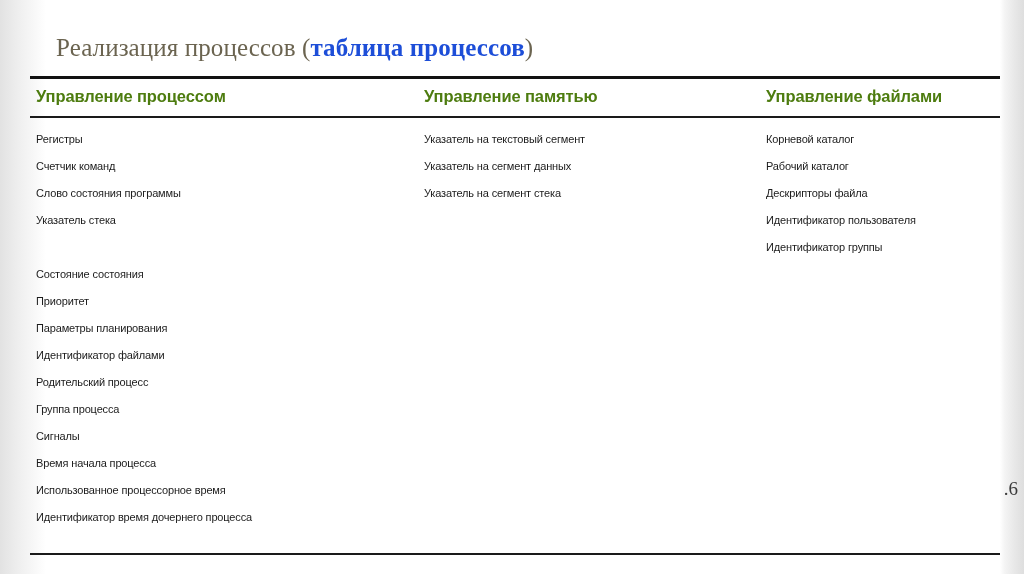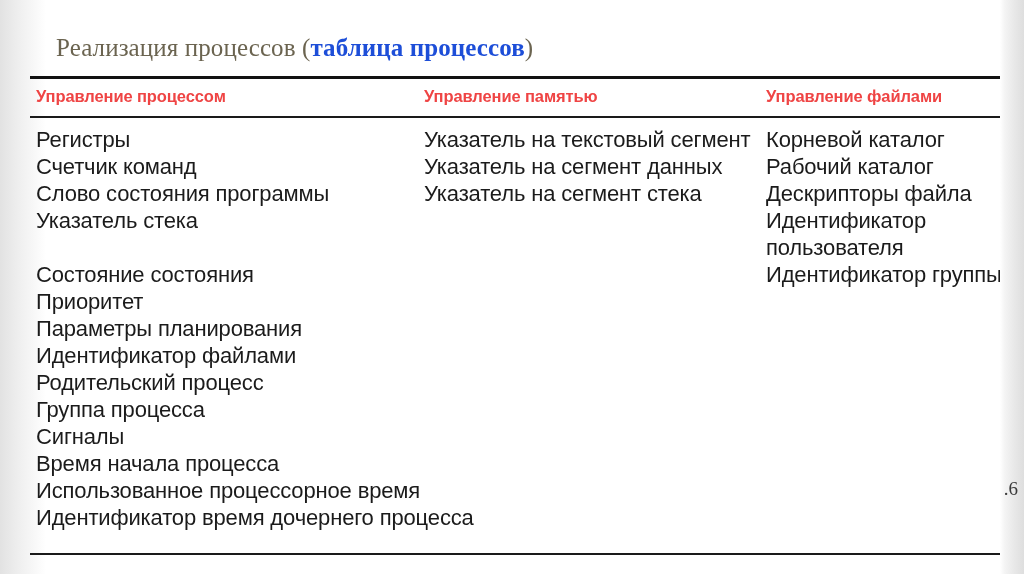--- a/index.html
+++ b/index.html
@@ -95,34 +95,34 @@
   #col-1 { left: 6px;   width: 390px; }
   #col-2 { left: 394px; width: 340px; }
   #col-3 { left: 736px; width: 250px; }
 
   .col-header {
     position: absolute;
     top: 11px;
     font-family: "Liberation Sans", sans-serif;
     font-size: 16.5px;
     font-weight: bold;
-    color: #ef4444;
+    color: #4d7c0f;
     white-space: nowrap;
     letter-spacing: -0.1px;
   }
 
   .col-body {
     position: absolute;
     top: 50px;
     width: 100%;
   }
 
   .cell {
     font-family: "Liberation Sans", sans-serif;
-    font-size: 22px;
+    font-size: 11px;
     line-height: 27px;
     color: #1b1b1b;
     white-space: nowrap;
     letter-spacing: -0.15px;
   }
   .cell.wrap {
     white-space: normal;
   }
   .spacer {
     height: 27px;

